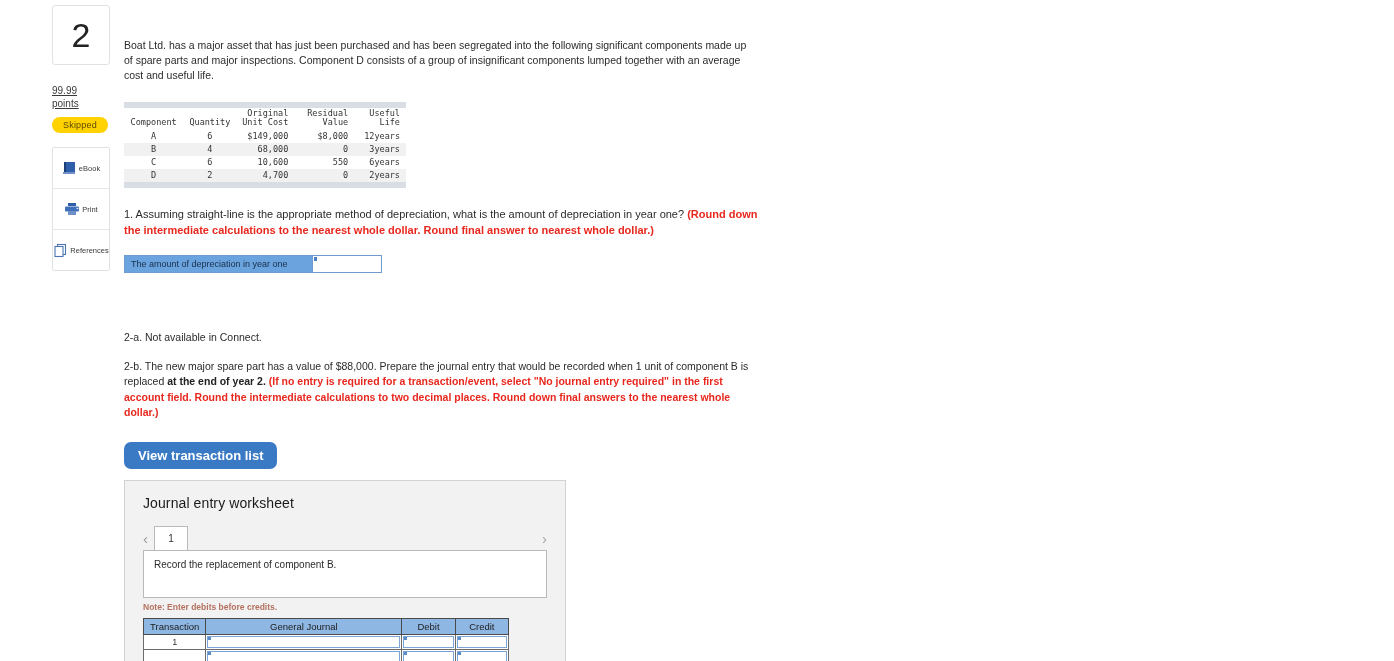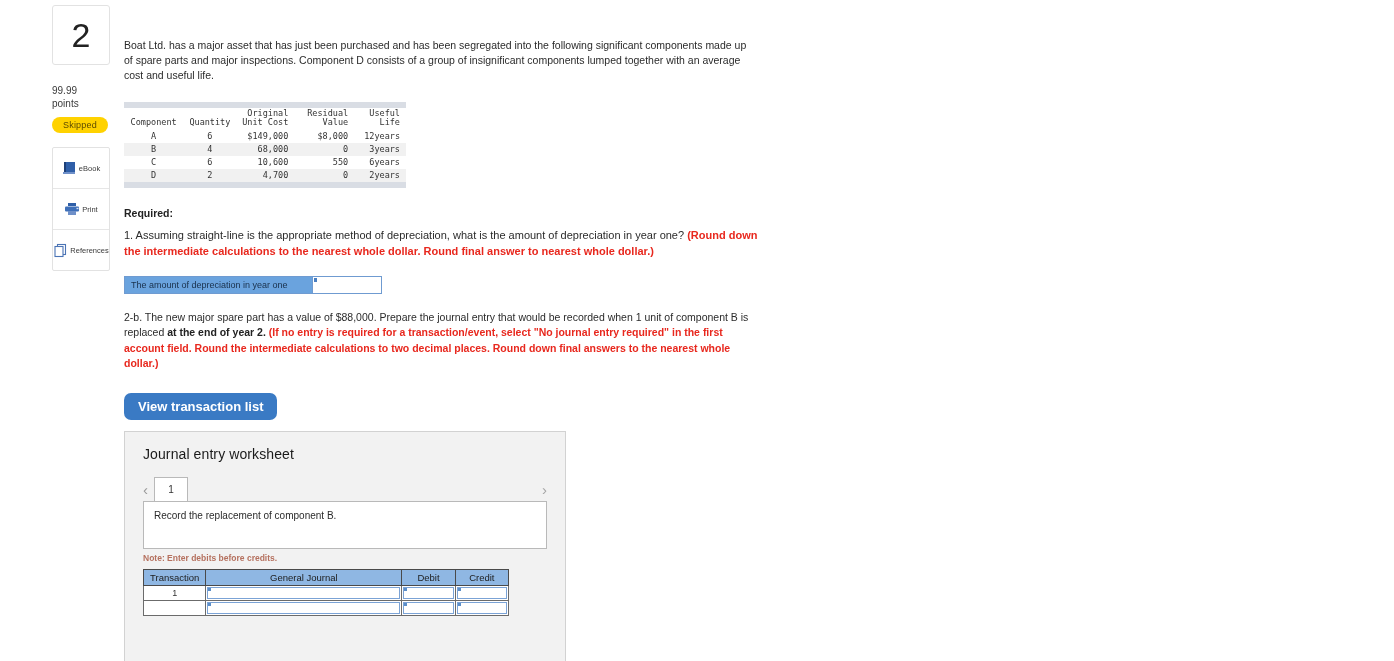--- a/index.html
+++ b/index.html
@@ -28,20 +28,21 @@
     display: flex; align-items: center; justify-content: center;
   }
   .qnum-box span { font-size: 34px; color: #222; font-weight: 400; line-height: 1; }
 
   .points {
     margin-top: 20px;
     font-size: 10px;
     color: #3a3a3a;
     line-height: 1.25;
     width: 60px;
+    text-decoration: underline;
   }
   .badge {
     margin-top: 7px;
     display: inline-block;
     background: #ffd200;
     color: #5a4a00;
     font-size: 9px;
     border-radius: 9px;
     padding: 3px 11px;
     letter-spacing: .2px;
@@ -370,35 +371,35 @@
             <td class="c-res">0</td>
             <td class="c-life">2years</td>
           </tr>
         </tbody>
       </table>
       <div class="dt-bar"></div>
     </div>
 
     
     <div class="required">
-      <div class="req-title">Required:</div>
       <div class="req-text">
         <span>1. Assuming straight-line is the appropriate method of depreciation, what is the amount of depreciation in year one? </span><span class="red">(Round down the intermediate calculations to the nearest whole dollar. Round final answer to nearest whole dollar.)</span>
       </div>
     </div>
 
     
     <div class="answer-row">
       <div class="answer-label">The amount of depreciation in year one</div>
       <div class="answer-input">
         <input type="text" style="width: 100%; height: 100%; border: none; outline: none; box-sizing: border-box; font-size: 9px; padding-left: 7px; background: transparent;" placeholder="">
       </div>
     </div>
 
     
+    <div class="part2a">2-a. Not available in Connect.</div>
 
     <div class="part2b">
       <span>2-b. The new major spare part has a value of $88,000. Prepare the journal entry that would be recorded when 1 unit of component B is replaced </span><span class="bold">at the end of year 2.</span><span class="red"> (If no entry is required for a transaction/event, select "No journal entry required" in the first account field. Round the intermediate calculations to two decimal places. Round down final answers to the nearest whole dollar.)</span>
     </div>
 
     <div class="btn-view">View transaction list</div>
 
     
     <div class="panel">
       <div class="panel-title">Journal entry worksheet</div>

